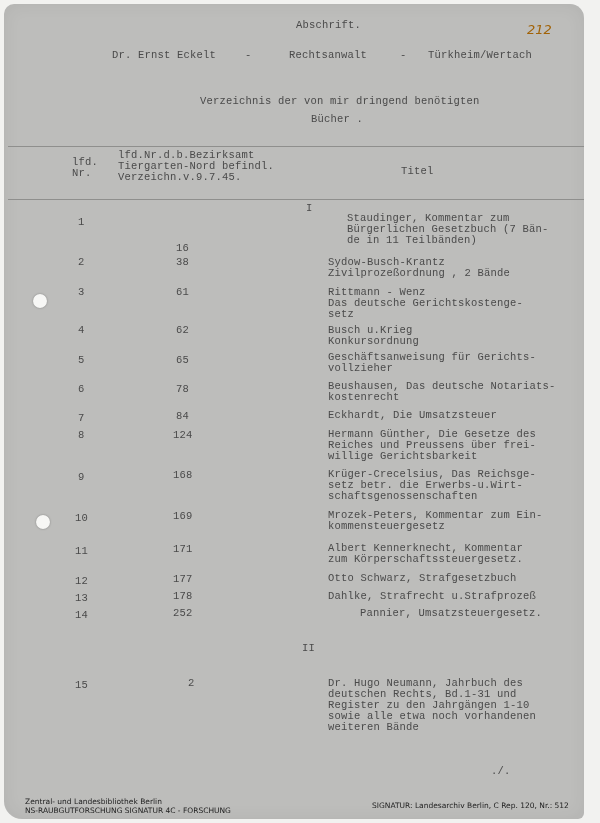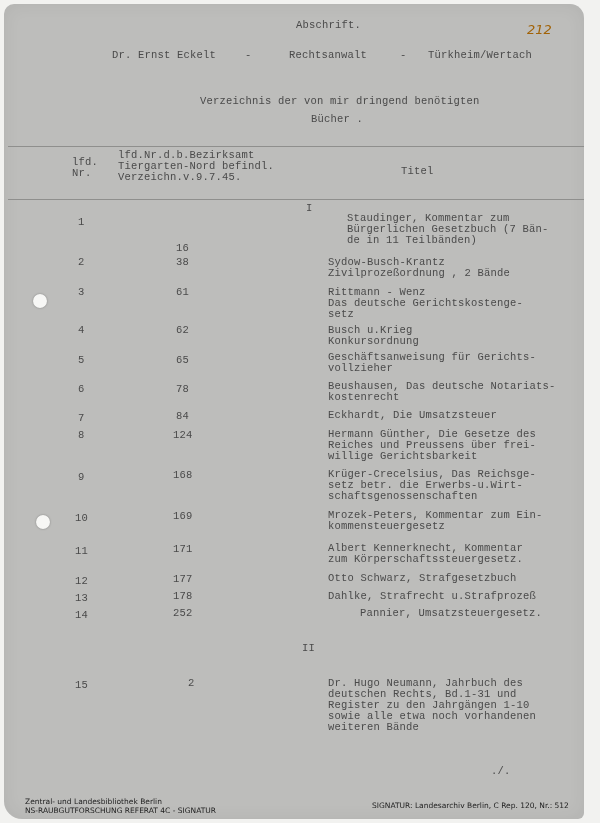--- a/index.html
+++ b/index.html
@@ -157,14 +157,14 @@
   <div class="type" style="left:328px; top:678px;">Dr. Hugo Neumann, Jahrbuch des
 deutschen Rechts, Bd.1-31 und
 Register zu den Jahrgängen 1-10
 sowie alle etwa noch vorhandenen
 weiteren Bände</div>
 </div>
 
 <div class="type" style="left:491px; top:766px;">./.</div>
 
 <div class="footer" style="left:25px; top:797px;"><span>Zentral- und Landesbibliothek Berlin</span>
-<span>NS-RAUBGUTFORSCHUNG REFERAT 4C - SIGNATUR</span></div>
+<span>NS-RAUBGUTFORSCHUNG SIGNATUR 4C - FORSCHUNG</span></div>
 <div class="footer" style="left:372px; top:801px;">SIGNATUR: Landesarchiv Berlin, C Rep. 120, Nr.: 512</div>
 
 </body></html>

